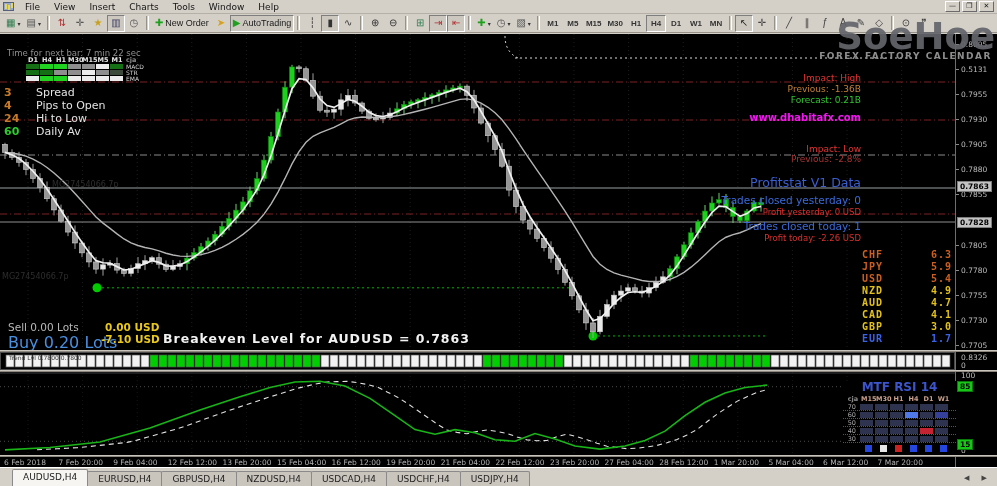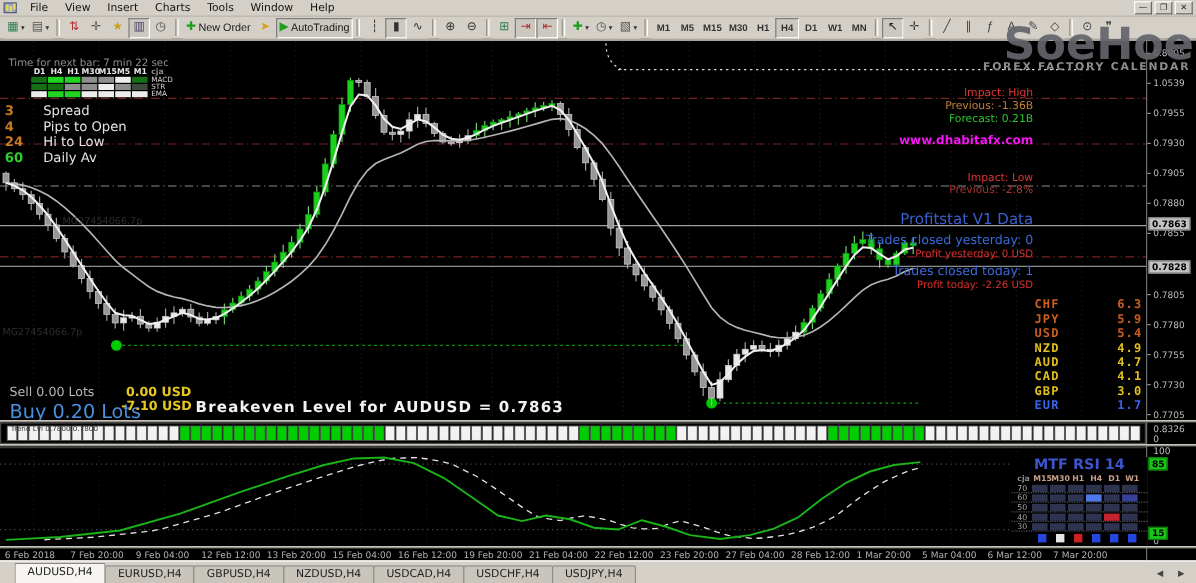--- a/index.html
+++ b/index.html
@@ -836,21 +836,21 @@
         <div class="dlabel" style="left: 768.4px;">5 Mar 04:00</div>
         <div class="dlabel" style="left: 823px;">6 Mar 12:00</div>
         <div class="dlabel" style="left: 877.6px;">7 Mar 20:00</div>
       </div>
   </div>
 
   <div id="paxis">
       <div class="ptick" style="top: 10px;"></div>
       <div class="plabel" style="top: 6px;">0.8005</div>
       <div class="ptick" style="top: 35.0825px;"></div>
-      <div class="plabel" style="top: 31.0825px;">1.0539</div>
+      <div class="plabel" style="top: 31.0825px;">0.5131</div>
       <div class="ptick" style="top: 60.165px;"></div>
       <div class="plabel" style="top: 56.165px;">0.7955</div>
       <div class="ptick" style="top: 85.2475px;"></div>
       <div class="plabel" style="top: 81.2475px;">0.7930</div>
       <div class="ptick" style="top: 110.33px;"></div>
       <div class="plabel" style="top: 106.33px;">0.7905</div>
       <div class="ptick" style="top: 135.412px;"></div>
       <div class="plabel" style="top: 131.412px;">0.7880</div>
       <div class="ptick" style="top: 160.495px;"></div>
       <div class="plabel" style="top: 156.495px;">0.7855</div>

